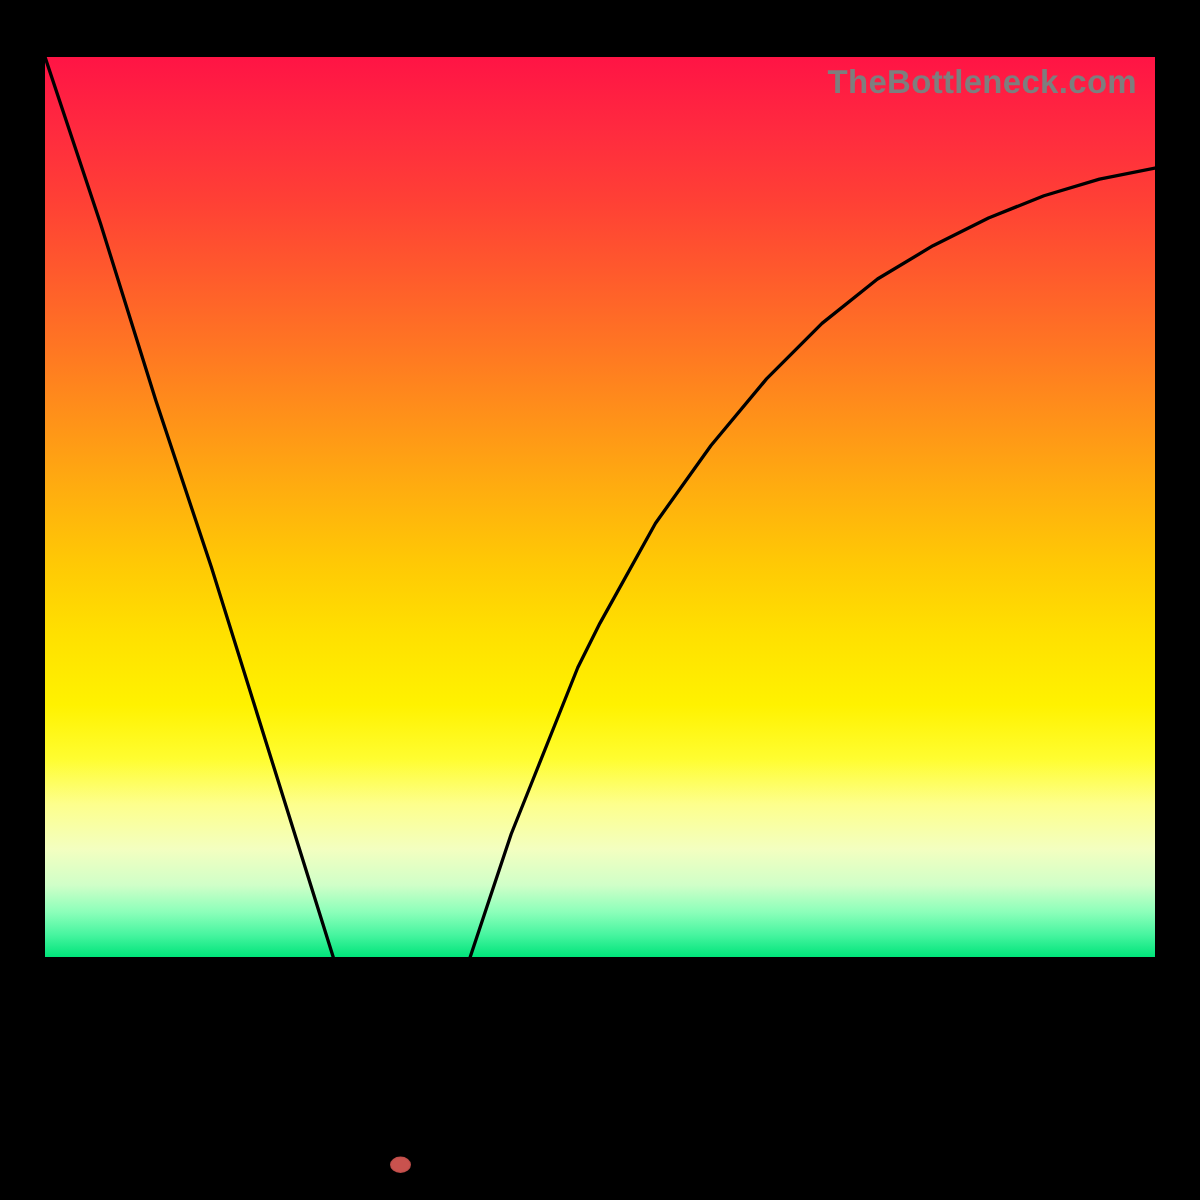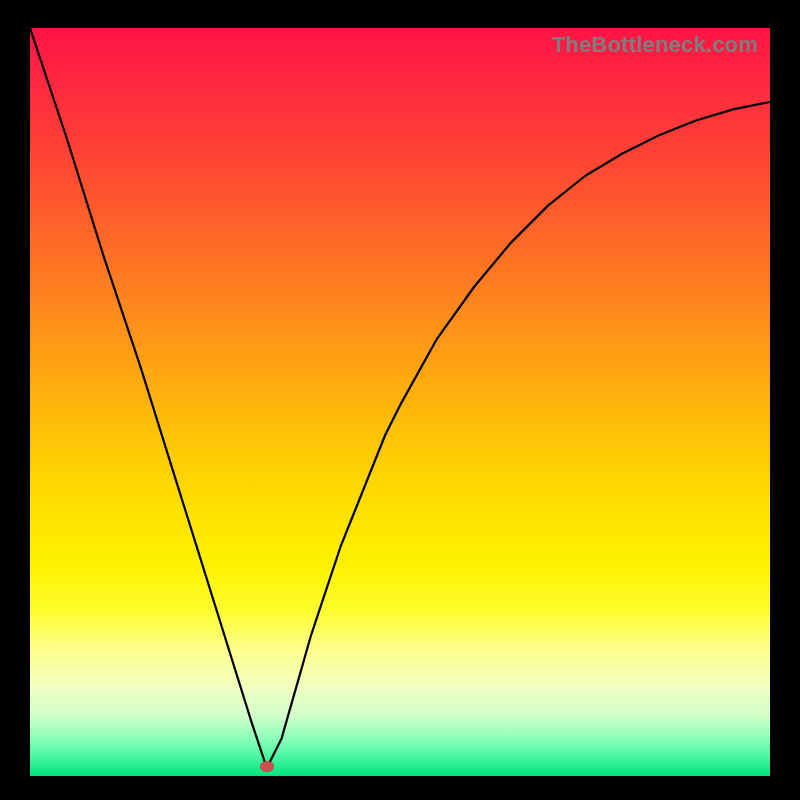--- a/index.html
+++ b/index.html
@@ -6,23 +6,23 @@
   html, body { width: 800px; height: 800px; overflow: hidden; background: #000; }
   .frame {
     width: 800px;
     height: 800px;
     background: #000;
     position: relative;
   }
   .plot-area {
     position: absolute;
     left: 30px;
-    top: 28px;
+    top: 38px;
     width: 740px;
-    height: 748px;
+    height: 600px;
     background: linear-gradient(to bottom,
       #ff1445 0%,
       #ff2a3f 8%,
       #ff4035 16%,
       #ff5a2c 24%,
       #ff7523 32%,
       #ff9119 40%,
       #ffad0f 48%,
       #ffc805 56%,
       #ffe000 64%,

